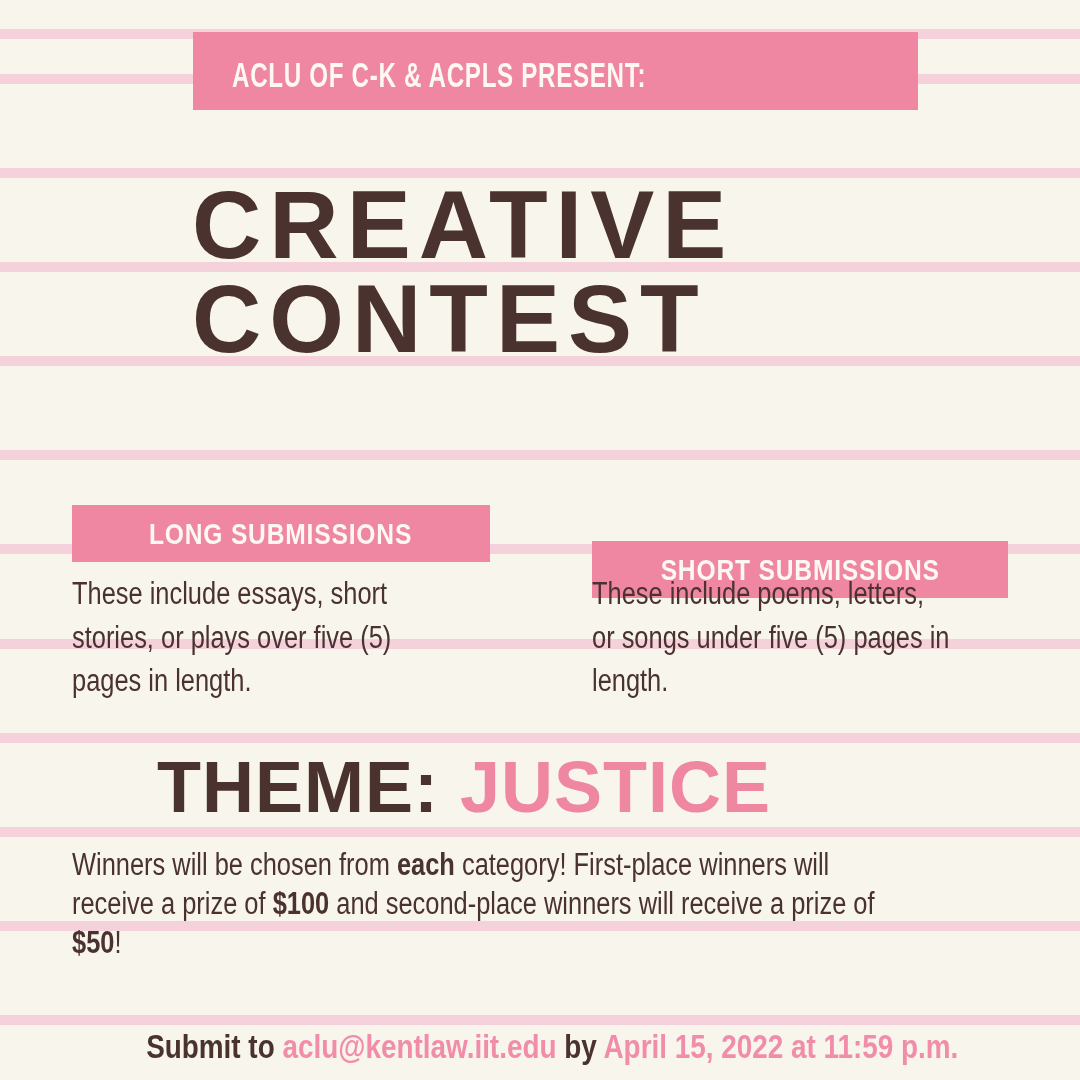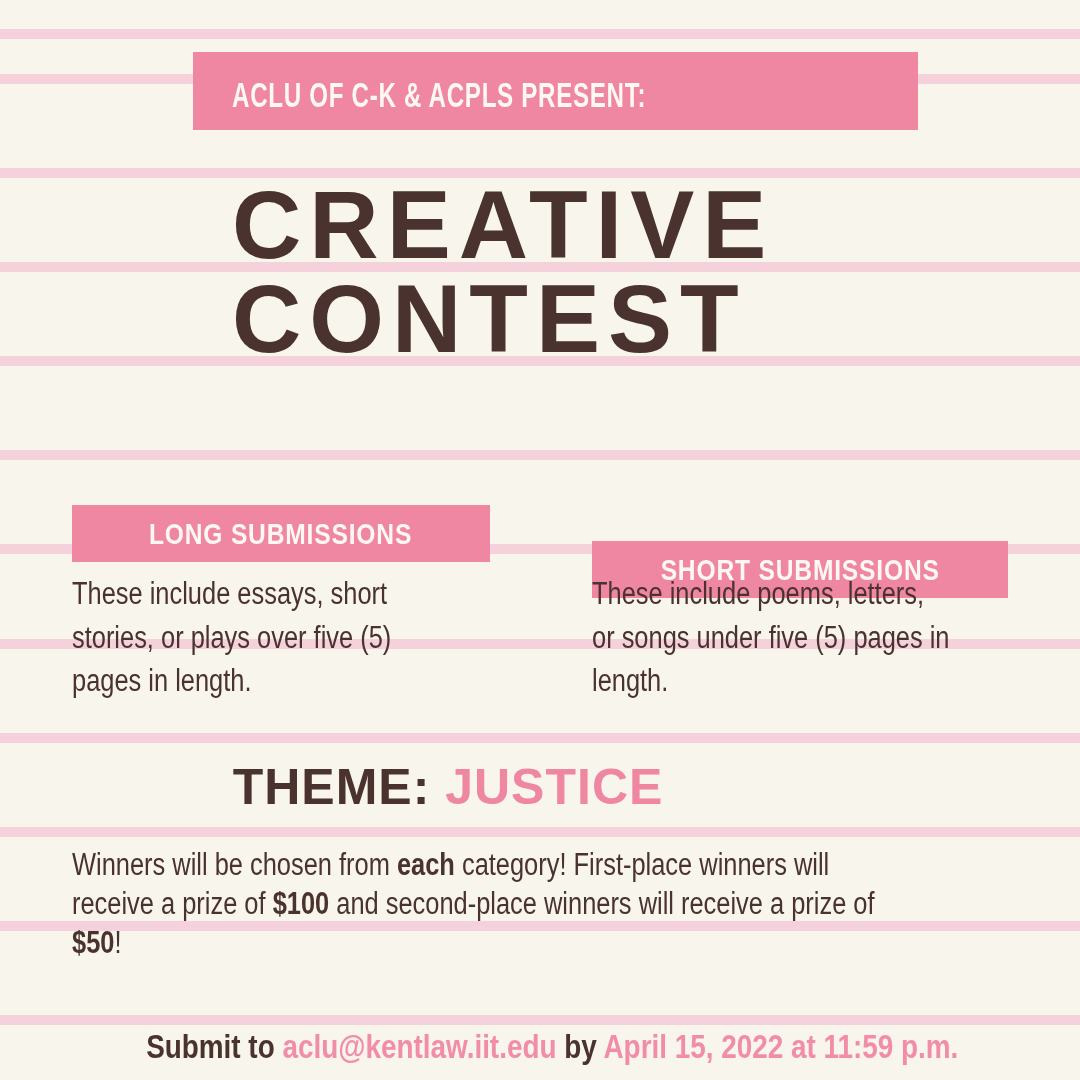--- a/index.html
+++ b/index.html
@@ -25,33 +25,32 @@
     background-image:repeating-linear-gradient(to bottom,
       var(--line) 0px, var(--line) 10px,
       transparent 10px, transparent 94.1px);
     background-position:0 74px;
   }
   
   .top-banner{
     position:absolute;left:193px;top:32px;width:725px;height:78px;
     background:var(--pink);
     display:flex;align-items:center;
-    padding-left:39px;padding-top:8px;margin-top:20px;
+    padding-left:39px;padding-top:8px;
   }
   .top-banner-text{
     display:inline-block;white-space:nowrap;
     font-size:35px;font-weight:700;letter-spacing:1px;
     color:var(--banner-text);
     transform:scaleX(.69);transform-origin:left center;
   }
   
   .title{
     position:absolute;left:192px;top:178px;
     color:var(--dark);
-    margin-left:40px;
   }
   .title-line{
     font-size:96px;line-height:94px;font-weight:700;
     letter-spacing:8px;white-space:nowrap;
   }
   
   .col-banner{
     position:absolute;top:505px;height:57px;
     background:var(--pink);
     display:flex;align-items:center;justify-content:center;
@@ -67,23 +66,23 @@
   .col-body{
     position:absolute;top:572px;width:560px;
     font-size:31px;line-height:43.5px;
     color:var(--dark);white-space:nowrap;
     transform:scaleX(.82);transform-origin:left top;
   }
   .col-body-left{left:72px;}
   .col-body-right{left:592px;}
   
   .theme{
-    position:absolute;left:0;top:757px;width:896px;
+    position:absolute;left:16px;top:757px;width:896px;
     text-align:center;
-    font-size:50px;line-height:60px;font-weight:700;letter-spacing:1px;
+    font-size:72px;line-height:60px;font-weight:700;letter-spacing:1px;
     white-space:nowrap;
   }
   .theme .dark{color:var(--dark);}
   .theme .pink{color:var(--pink);}
   
   .winners{
     position:absolute;left:72px;top:845px;width:1200px;
     font-size:31px;line-height:39px;
     color:var(--dark);white-space:nowrap;
     transform:scaleX(.82);transform-origin:left top;

